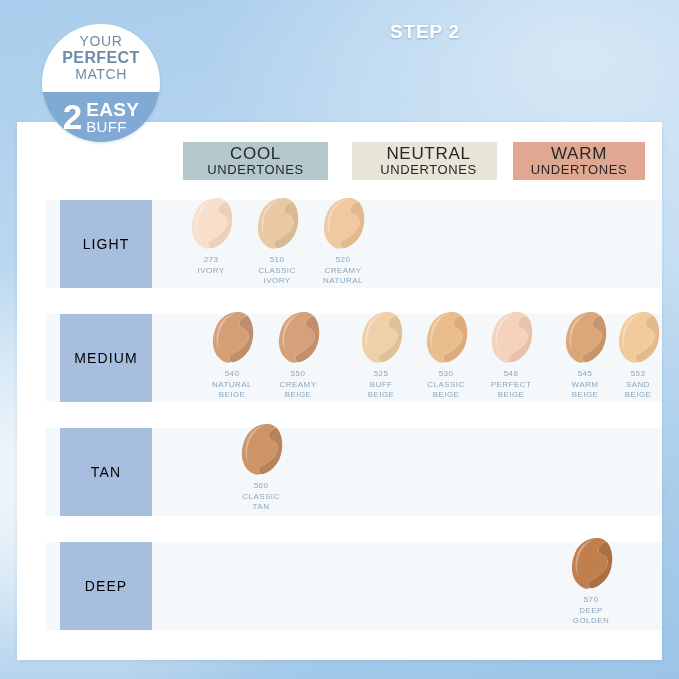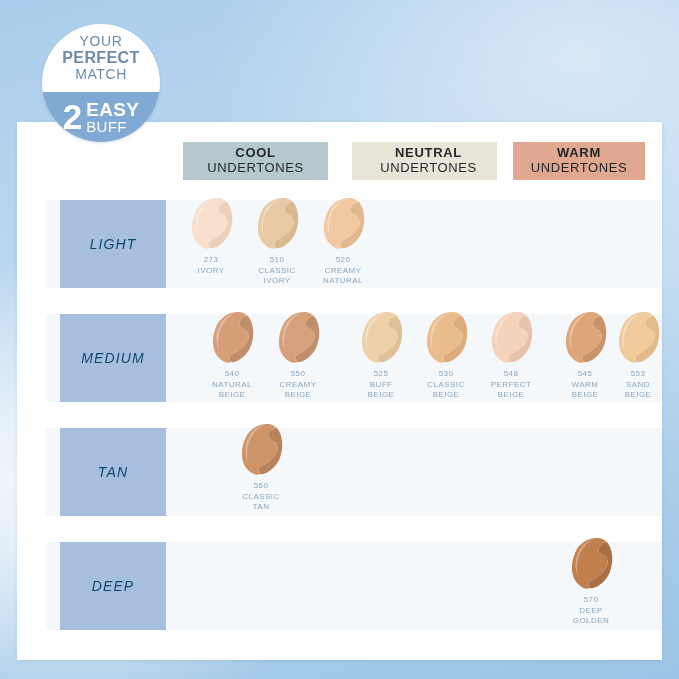--- a/index.html
+++ b/index.html
@@ -124,42 +124,41 @@
     position: absolute;
     top: 20px;
     height: 38px;
     display: flex;
     flex-direction: column;
     align-items: center;
     justify-content: center;
     line-height: 1.12;
     color: #24282b;
   }
-  .undertone .ut-name { font-size: 13px; font-weight: bold; letter-spacing: 0.7px; }
+  .undertone .ut-name { font-size: 17px; font-weight: normal; letter-spacing: 0.7px; }
   .undertone .ut-sub  { font-size: 13px; letter-spacing: 0.6px; }
 
   
   .row-band {
     position: absolute;
     left: 29px;
     width: 616px;
     background: #f4f8fb;
   }
   .row-label {
     position: absolute;
     left: 43px;
-    width: 106px;
+    width: 92px;
     background: #a7bede;
     display: flex;
     align-items: center;
     justify-content: center;
-    color: #0c4a6e;
+    color: #000000;
     font-size: 14px;
     letter-spacing: 1.1px;
-    font-style: italic;
   }
 
   
   .swatch {
     position: absolute;
     width: 56px;
     text-align: center;
   }
   .swatch .blob { width: 56px; height: 58px; display:block; }
   .swatch .caption {
@@ -170,20 +169,21 @@
     color: #8ba6bd;
     white-space: pre-line;
   }
 </style>
 </head>
 <body>
 
 <div id="root">
 
   <div class="header">
+    <div class="step-label">STEP 2</div>
   </div>
 
   <div class="badge">
     <div class="badge-top">
       <div class="badge-your">YOUR</div>
       <div class="badge-perfect">PERFECT</div>
       <div class="badge-match">MATCH</div>
     </div>
     <div class="badge-bottom">
       <div class="badge-num">2</div>

